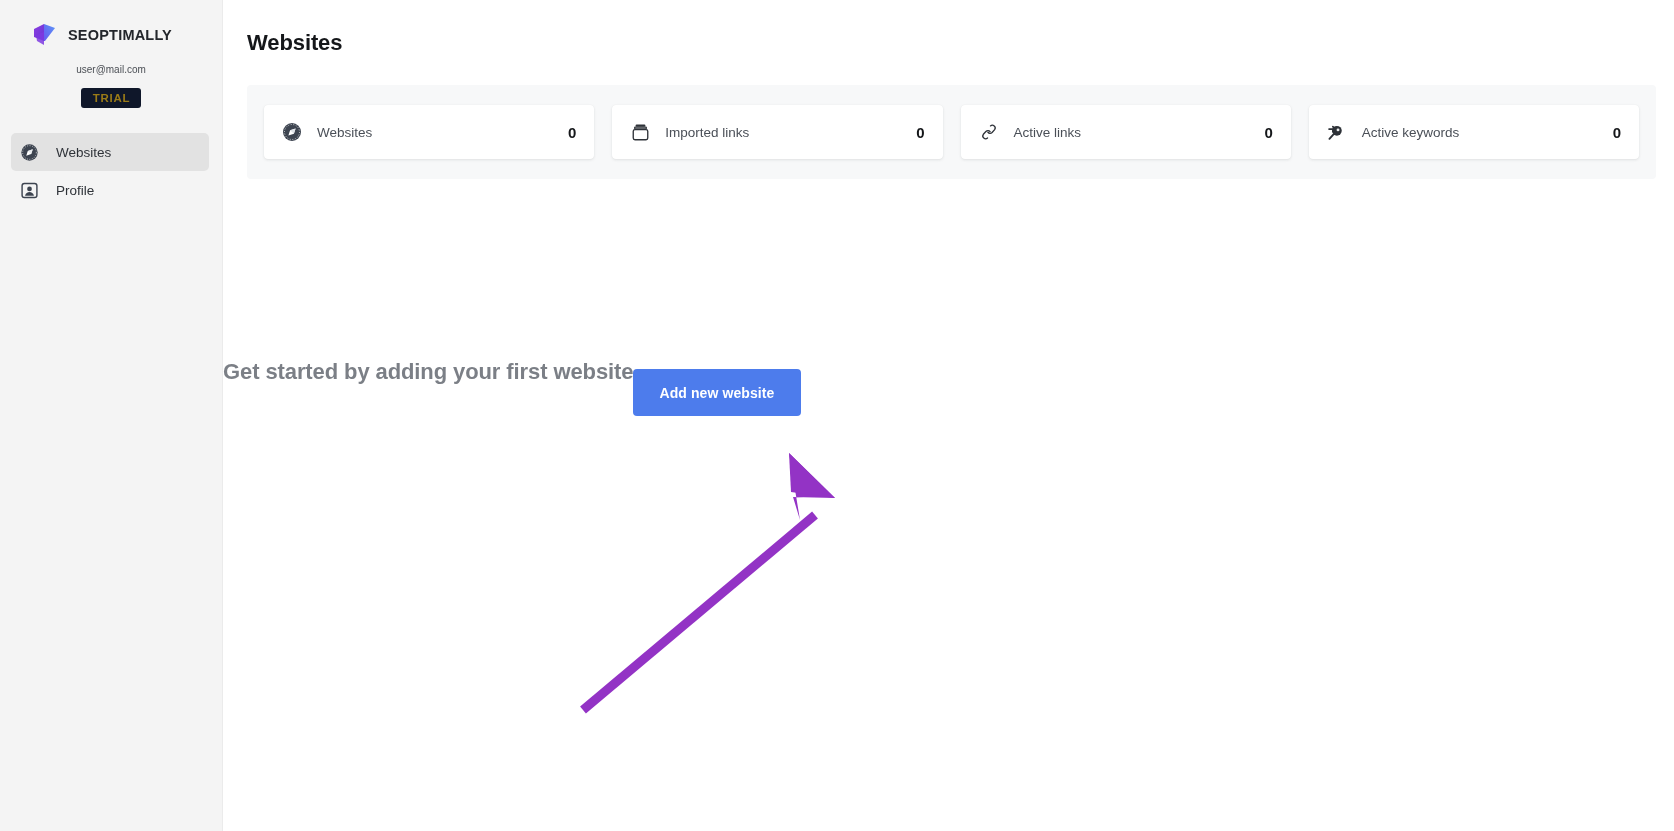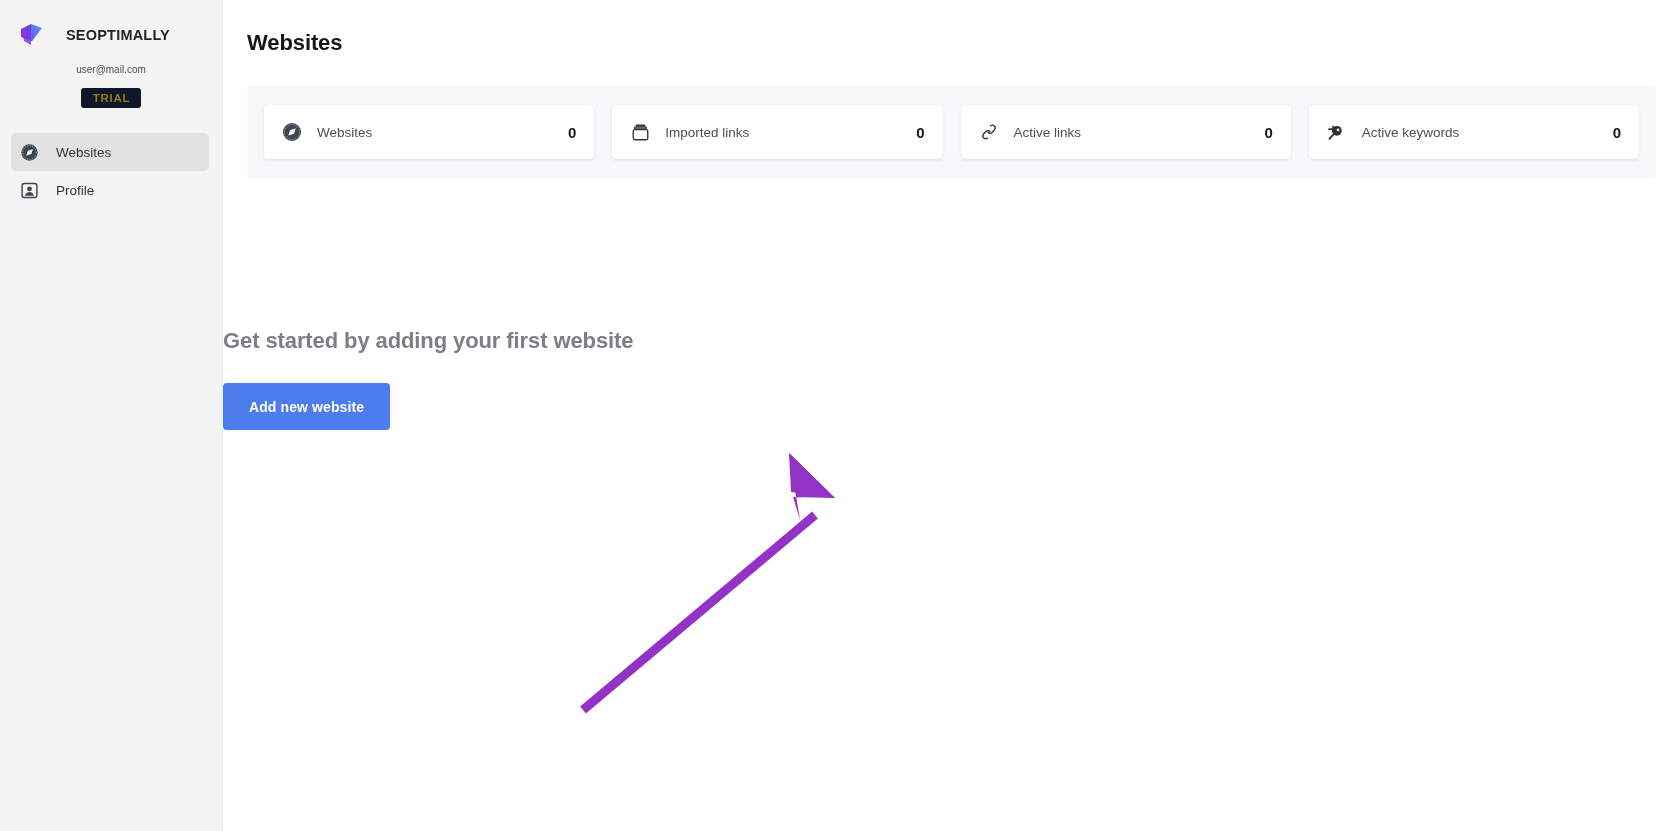--- a/index.html
+++ b/index.html
@@ -24,22 +24,22 @@
     background: #f4f4f4;
     border-right: 1px solid #ebebeb;
     display: flex;
     flex-direction: column;
     align-items: stretch;
     padding-top: 20px;
   }
   .brand {
     display: flex;
     align-items: center;
-    gap: 20px;
-    padding-left: 18px;
+    gap: 9px;
+    padding-left: 31px;
     height: 30px;
   }
   .brand-logo { width: 28px; height: 26px; display: block; }
   .brand-name {
     font-size: 14.5px;
     font-weight: bold;
     letter-spacing: 0.2px;
     color: #23262b;
     font-family: "Liberation Sans", sans-serif;
   }
@@ -113,31 +113,31 @@
   }
   .stat-ico { width: 22px; height: 22px; display: flex; align-items: center; justify-content: center; flex: 0 0 22px; }
   .stat-label { font-size: 13.5px; color: #4a4f57; flex: 1; }
   .stat-value { font-size: 15px; font-weight: bold; color: #15171a; }
 
   .empty-state {
     position: absolute;
     left: 0; right: 0;
     top: 328px;
     display: flex;
-    flex-direction: column;
-    align-items: flex-start;
+    flex-direction: row;
+    align-items: center;
   }
   .empty-heading {
     font-size: 22px;
     font-weight: bold;
     color: #7b7f86;
     letter-spacing: -0.1px;
   }
   .add-btn {
-    margin-top: 29px;
+    margin-top: 41px;
     background: #4d7cec;
     color: #ffffff;
     border: none;
     border-radius: 4px;
     font-size: 14px;
     font-weight: bold;
     font-family: "Liberation Sans", sans-serif;
     padding: 0 26px;
     height: 47px;
     cursor: pointer;

